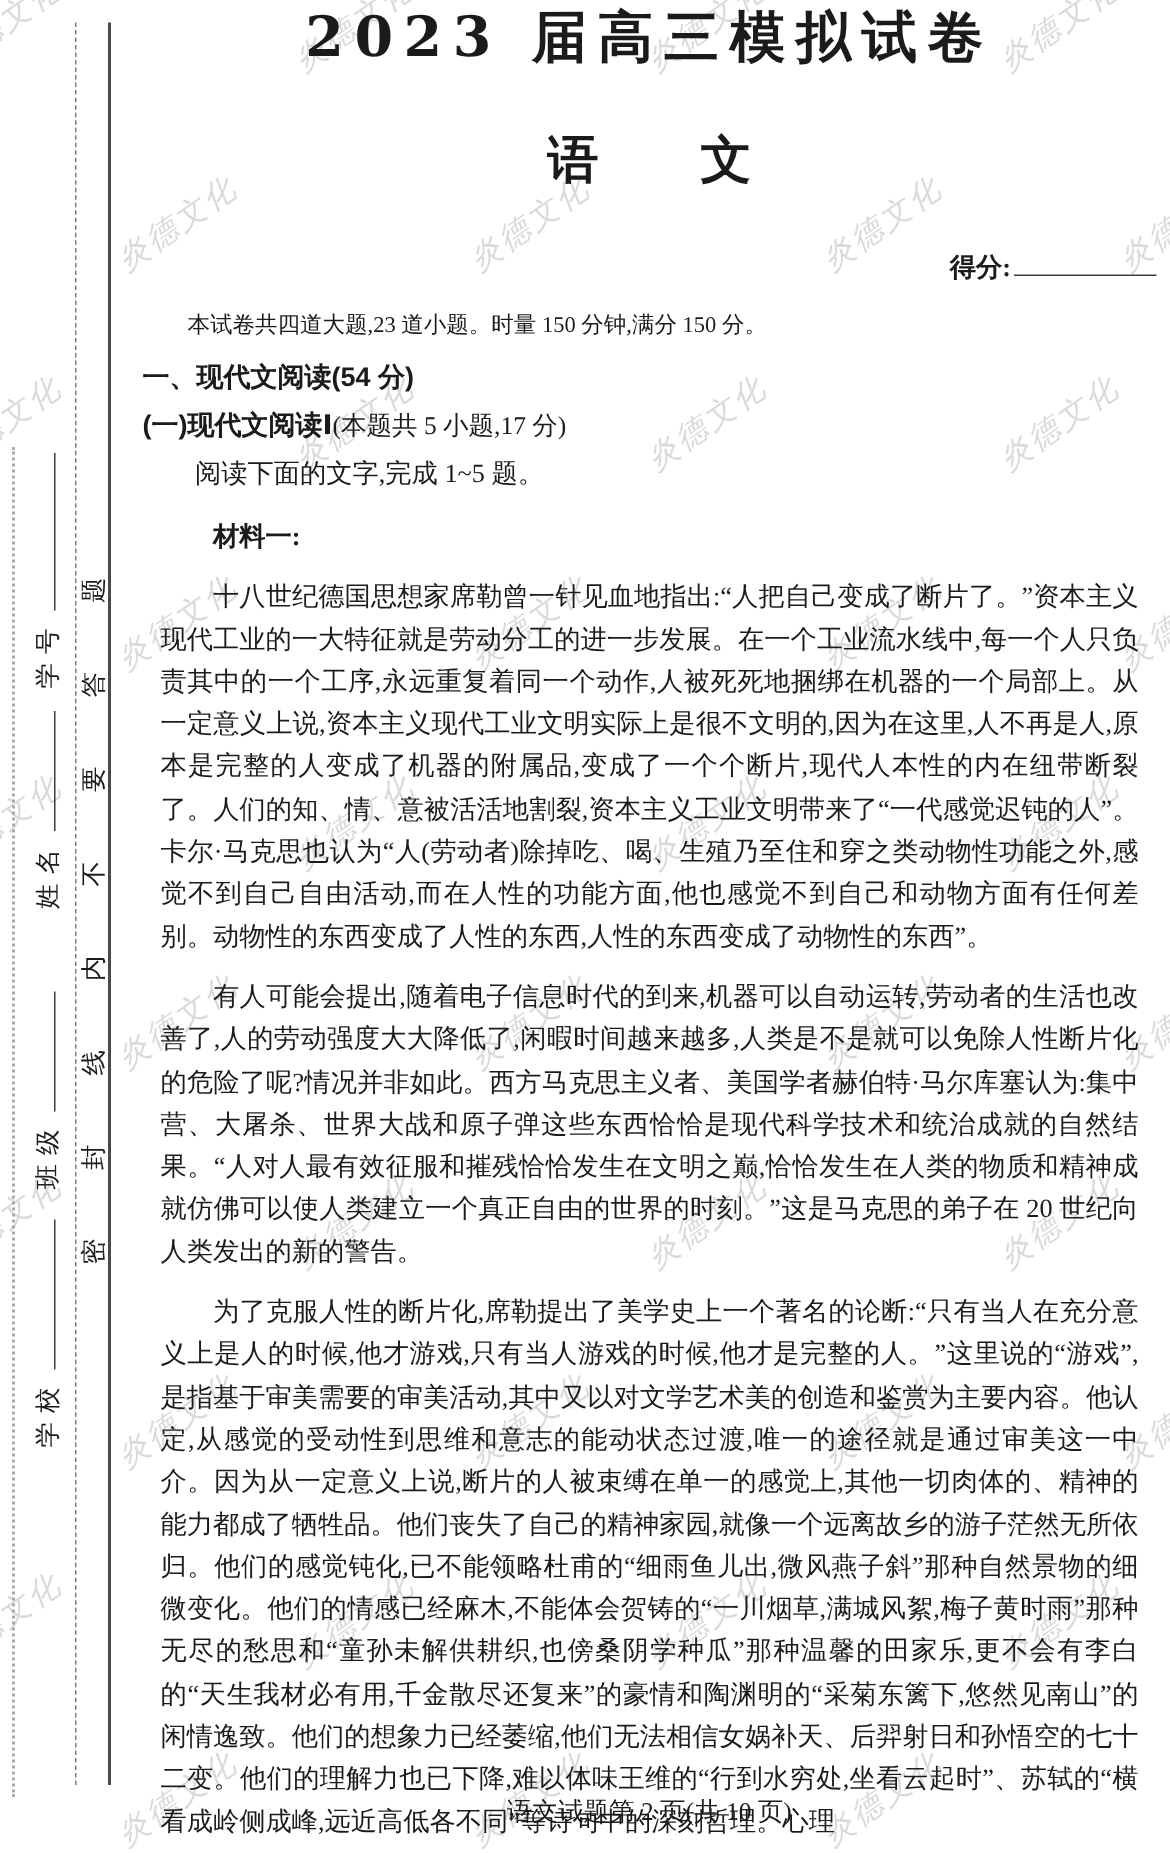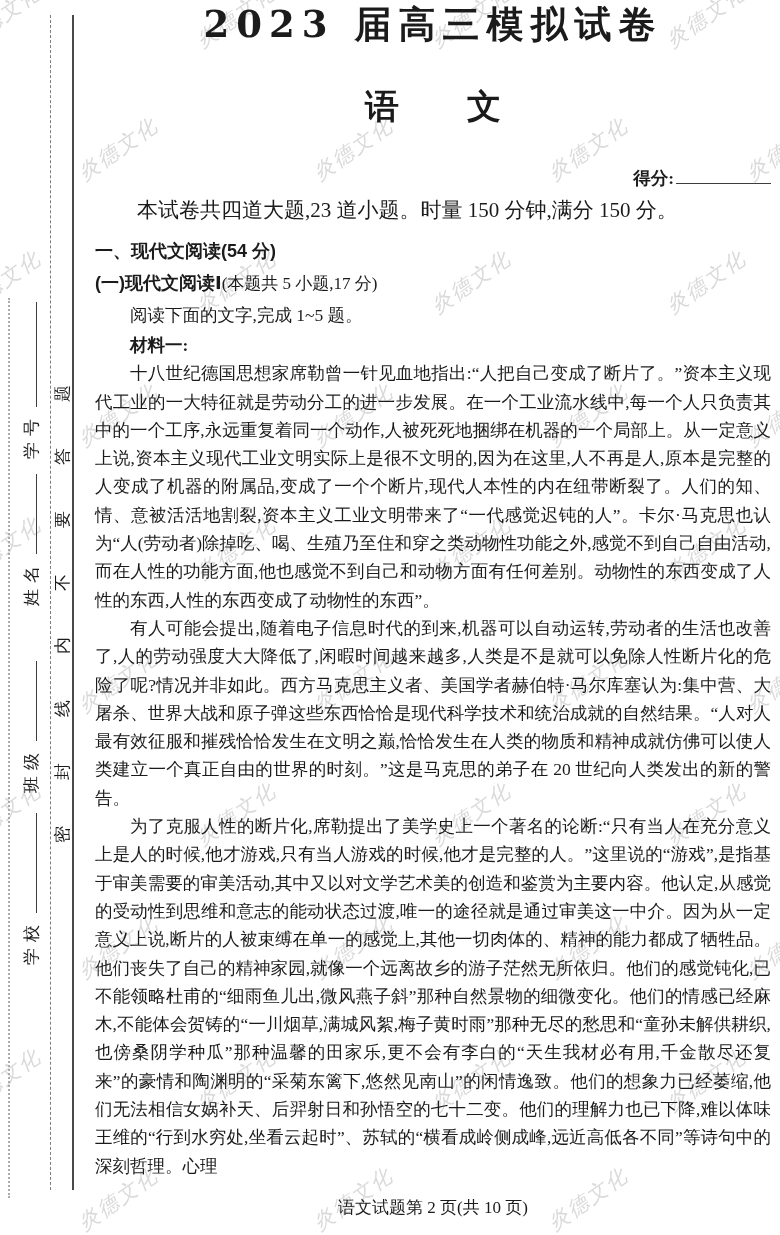--- a/index.html
+++ b/index.html
@@ -33,29 +33,29 @@
       font-size:17px;padding-left:392px;letter-spacing:46px;white-space:nowrap;box-sizing:border-box;}
 
   
   .content{position:absolute;left:95px;width:676px;top:0;z-index:1;}
   .t1{position:absolute;top:0;width:100%;text-align:center;font-size:37px;font-weight:bold;
       letter-spacing:7px;font-family:"DejaVu Serif","Liberation Serif",serif;}
   .t2{position:absolute;top:84px;width:100%;text-align:center;font-size:34px;font-weight:bold;}
   .score-row{position:absolute;top:166px;width:100%;text-align:right;font-size:17.5px;font-weight:600;}
   .score-blank{display:inline-block;width:95px;border-bottom:1.5px solid #3d3d3d;height:16px;
       vertical-align:baseline;margin-left:2px;}
-  .exam-info{position:absolute;top:196px;width:100%;margin:0;font-size:21px;text-indent:2em;}
+  .exam-info{position:absolute;top:207px;width:100%;margin:0;font-size:15px;text-indent:2em;}
   .h1{position:absolute;top:239px;width:100%;margin:0;font-size:18px;font-weight:bold;
       font-family:"Liberation Sans","DejaVu Sans",sans-serif;}
   .h2{position:absolute;top:271px;width:100%;margin:0;font-size:18px;}
   .h2 .hb{font-weight:bold;font-family:"Liberation Sans","DejaVu Sans",sans-serif;}
   .h2 .hn{font-size:17px;font-family:"Liberation Serif",serif;}
   .inst{position:absolute;top:303px;width:100%;margin:0;font-size:17.5px;text-indent:2em;}
   .paras{position:absolute;top:331px;width:100%;font-size:17.5px;line-height:28.3px;}
-  .paras p{margin:0;text-indent:2em;text-align:justify;}
+  .paras p{margin:12px;text-indent:2em;text-align:justify;}
   .material-label{font-weight:bold;}
 
   .footer{position:absolute;left:95px;top:1196px;width:676px;text-align:center;
       font-size:17px;z-index:1;}
 </style>
 </head>
 <body>
 
 <div class="page">
 

